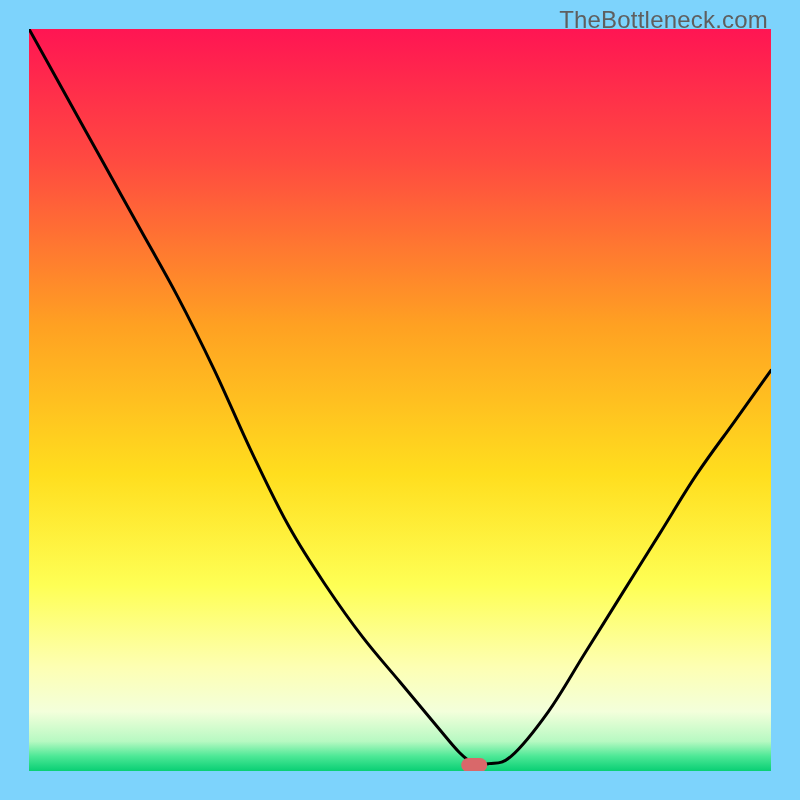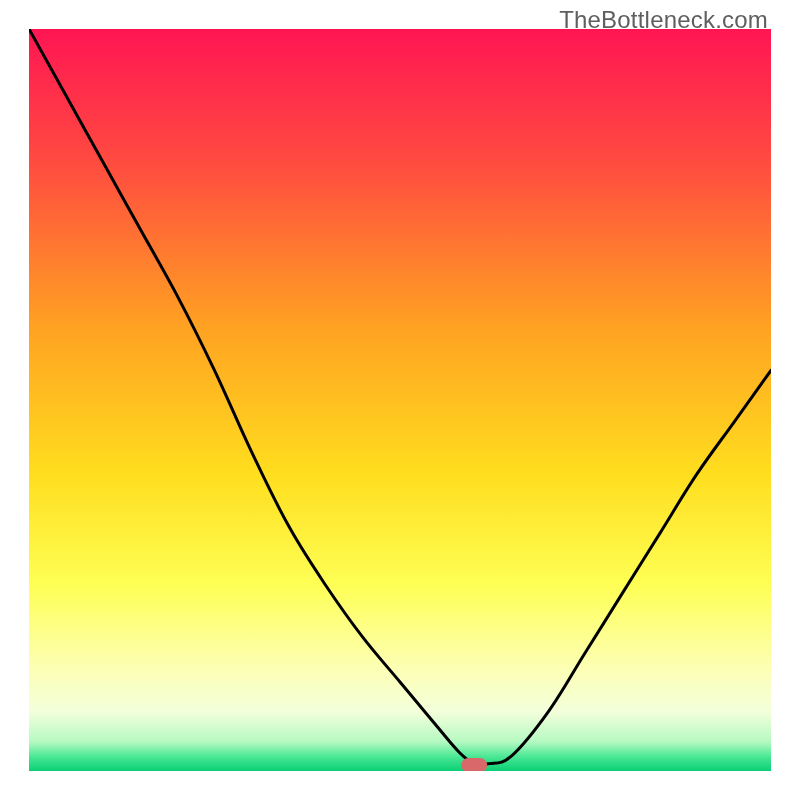--- a/index.html
+++ b/index.html
@@ -7,21 +7,21 @@
     padding: 0;
     width: 800px;
     height: 800px;
     background: #000;
     font-family: Arial, Helvetica, sans-serif;
     overflow: hidden;
   }
   .outer {
     width: 800px;
     height: 800px;
-    background: #ffffff;
+    background: #7dd3fc;
     position: relative;
   }
   .inner {
     position: absolute;
     left: 29px;
     top: 29px;
     width: 742px;
     height: 742px;
     box-sizing: border-box;
   }

